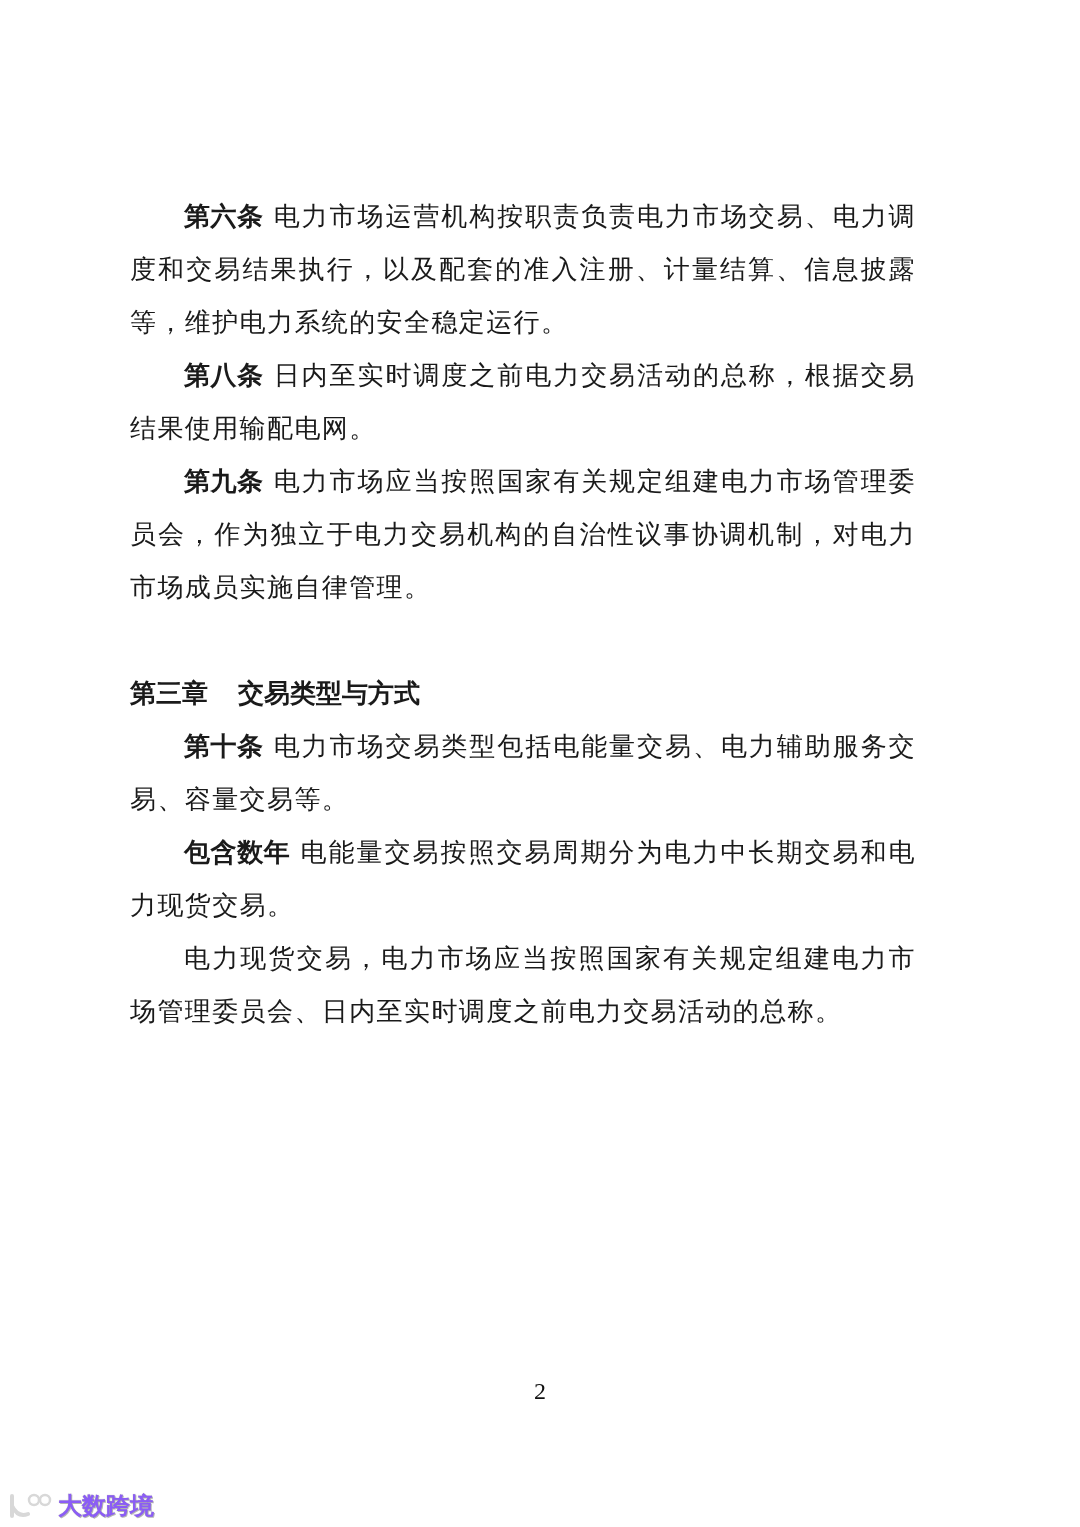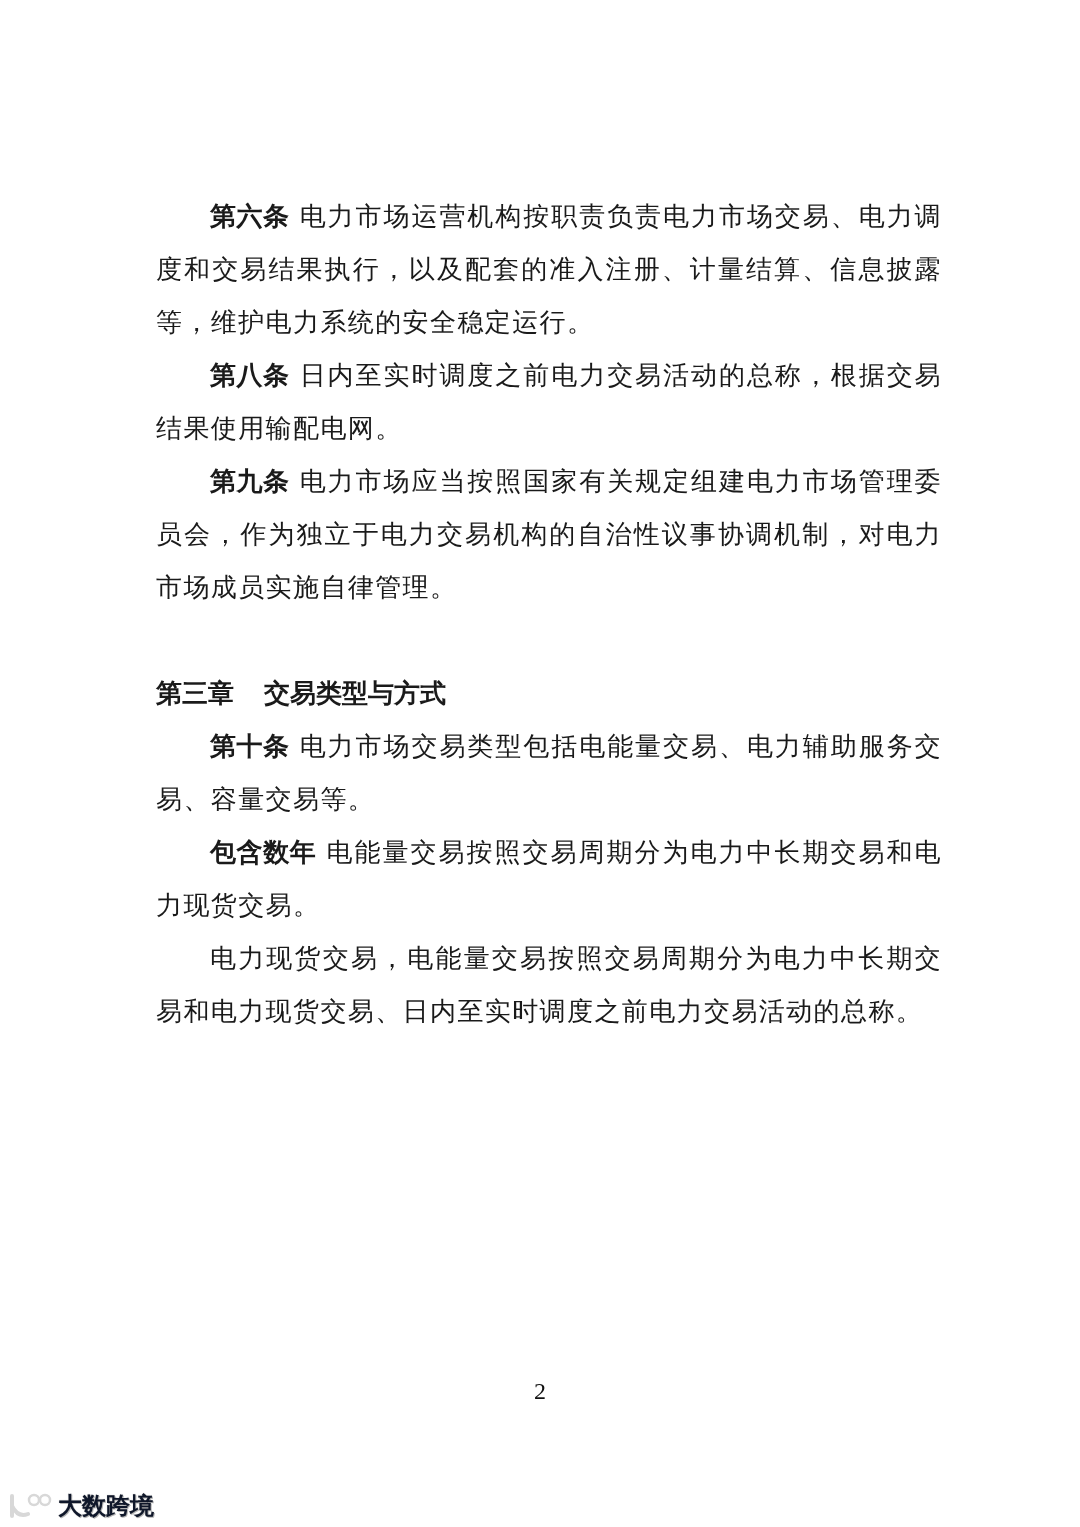--- a/index.html
+++ b/index.html
@@ -1,46 +1,46 @@
 <!DOCTYPE html>
 <html><head>
 <meta charset="utf-8">
 <style>
   html, body { margin: 0; padding: 0; background: #ffffff; }
   body { width: 1080px; height: 1527px; position: relative; overflow: hidden;
          font-family: "DejaVu Serif", "Liberation Serif", serif; color: #1a1a1a; }
-  .page { position: absolute; left: 156px; top: 190px; width: 786px; }
+  .page { position: absolute; left: 130px; top: 190px; width: 786px; }
   .para { font-size: 26px; line-height: 53px; text-align: justify;
           text-indent: 54px; letter-spacing: 1.4px; margin: 0; }
   .para .art { font-family: "DejaVu Sans", "Liberation Sans", sans-serif;
                font-weight: bold; letter-spacing: 0; margin-right: 10px; }
   .chapter { font-family: "DejaVu Sans", "Liberation Sans", sans-serif; font-weight: bold;
              font-size: 26px; text-align: left; line-height: 53px; margin: 53px 0 0 0; }
   .chapter .gap { display: inline-block; width: 30px; }
   .pagenum { position: absolute; top: 1378px; left: 0; width: 1080px; text-align: center;
              font-family: "Liberation Serif", serif; font-size: 24px; color: #111; }
   .watermark { position: absolute; left: 8px; top: 1490px; display: flex; align-items: center;
-               gap: 6px; color: #0f172a; font-family: "DejaVu Sans", sans-serif;
+               gap: 6px; color: #8b5cf6; font-family: "DejaVu Sans", sans-serif;
                font-size: 24px; font-weight: bold;
                text-shadow: 0 0 1px #9a9a9a, 1px 1px 0 #b8b8b8; }
   .wm-logo { width: 44px; height: 28px; }
 </style>
 </head>
 <body>
 
 <div class="page">
   <p class="para"><span class="art">第六条</span><span>电力市场运营机构按职责负责电力市场交易、电力调度和交易结果执行，以及配套的准入注册、计量结算、信息披露等，维护电力系统的安全稳定运行。</span></p>
   <p class="para"><span class="art">第八条</span><span>日内至实时调度之前电力交易活动的总称，根据交易结果使用输配电网。</span></p>
   <p class="para"><span class="art">第九条</span><span>电力市场应当按照国家有关规定组建电力市场管理委员会，作为独立于电力交易机构的自治性议事协调机制，对电力市场成员实施自律管理。</span></p>
 
   <h2 class="chapter"><span>第三章</span><span class="gap"></span><span>交易类型与方式</span></h2>
 
   <p class="para"><span class="art">第十条</span><span>电力市场交易类型包括电能量交易、电力辅助服务交易、容量交易等。</span></p>
   <p class="para"><span class="art">包含数年</span><span>电能量交易按照交易周期分为电力中长期交易和电力现货交易。</span></p>
-  <p class="para"><span>电力现货交易，电能量交易按照交易周期分为电力中长期交易和电力现货交易、日内至实时调度之前电力交易活动的总称。</span></p>
+  <p class="para"><span>电力现货交易，电力市场应当按照国家有关规定组建电力市场管理委员会、日内至实时调度之前电力交易活动的总称。</span></p>
 </div>
 
 <div class="pagenum">2</div>
 
 <div class="watermark">
   <svg class="wm-logo" viewBox="0 0 44 28">
     <path d="M4 4 L4 24 M4 14 Q10 26 20 22" stroke="#d8d8d8" stroke-width="4" fill="none" stroke-linecap="round"></path>
     <circle cx="26" cy="8" r="5" stroke="#d8d8d8" stroke-width="2.5" fill="none"></circle>
     <circle cx="37" cy="8" r="5" stroke="#d8d8d8" stroke-width="2.5" fill="none"></circle>
   </svg>

